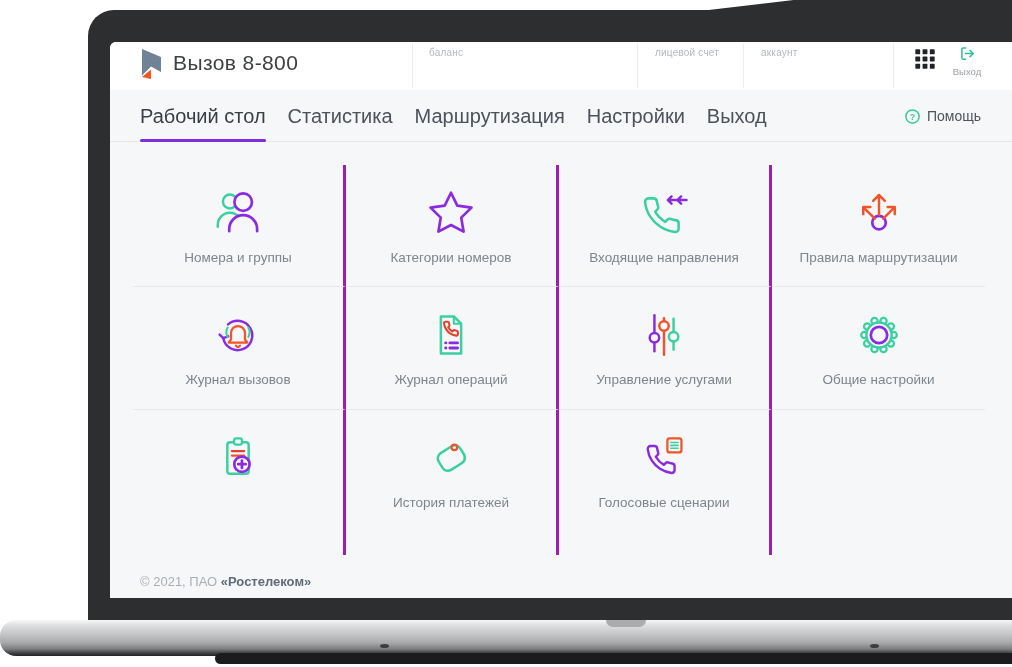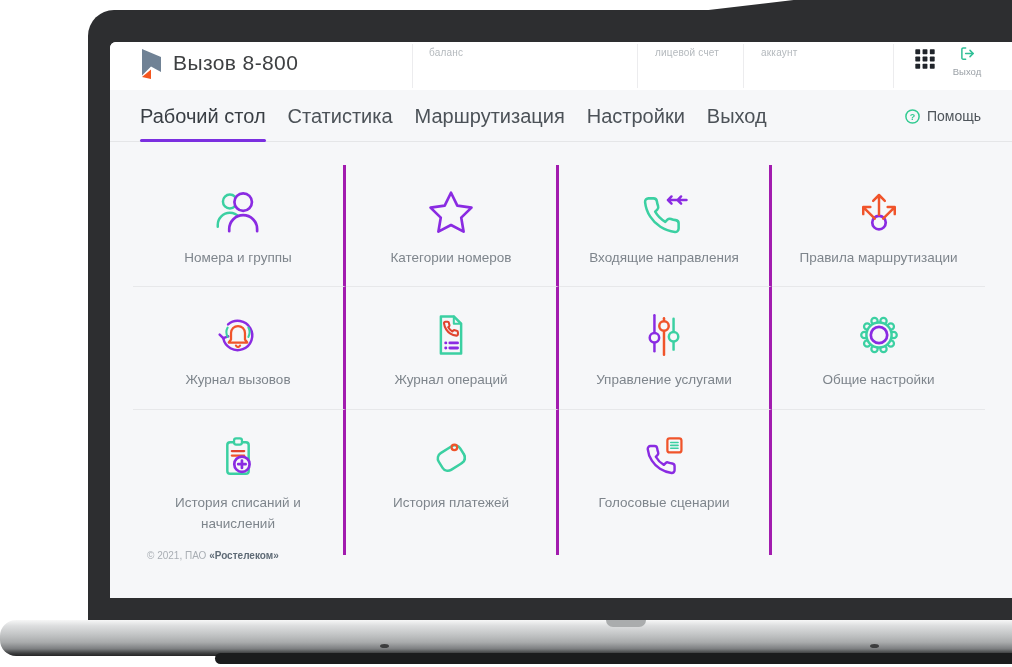--- a/index.html
+++ b/index.html
@@ -53,21 +53,21 @@
   .grid{position:absolute;left:23px;top:75px;width:852px;display:grid;
     grid-template-columns:repeat(4,1fr);grid-template-rows:122px 123px 145px;}
   .cell{border-right:3px solid #a21caf;border-bottom:1px solid #e7e8ea;display:flex;
     flex-direction:column;align-items:center;padding-top:21px;cursor:pointer;}
   .cell:nth-child(4n){border-right:none;}
   .cell:nth-child(n+9){border-bottom:none;}
   .cell.empty{cursor:default;}
   .cell .t-label{margin-top:8px;font-size:13.5px;line-height:1.55;color:#7e858c;
     text-align:center;max-width:176px;}
 
-  .footer{position:absolute;left:30px;top:460px;font-size:10px;color:#a9aeb4;margin-left:7px;}
+  .footer{position:absolute;left:30px;top:484px;font-size:13px;color:#a9aeb4;}
   .footer b{color:#5f6b76;font-weight:bold;}
 
   
   .tile-ic{fill:none;stroke-width:2.2;stroke-linecap:round;stroke-linejoin:round;}
   .st-p{stroke:var(--purple,#8a2be2);} .st-t{stroke:var(--teal,#3bd0a2);}
   .st-o{stroke:var(--orange,#f0542b);} .st-r{stroke:var(--red,#e0442e);}
   .fb{fill:#f6f7f9;}
   .sw14{stroke-width:1.4;} .sw15{stroke-width:1.5;} .sw18{stroke-width:1.8;}
   .sw2{stroke-width:2;} .sw24{stroke-width:2.4;} .sw26{stroke-width:2.6;} .sw30{stroke-width:3;}
 </style>
@@ -237,21 +237,20 @@
 
         <div class="cell">
           <svg class="tile-ic" width="54" height="54" viewBox="0 0 48 48">
             <rect class="st-t" x="14.5" y="10" width="19" height="28" rx="2.5"></rect>
             <path class="st-r sw2" d="M18.5 17.8h11"></path>
             <path class="st-o sw2" d="M18.5 21.8h11"></path>
             <rect class="st-t fb sw2" x="20.5" y="6.5" width="7" height="5.5" rx="1.8"></rect>
             <circle class="st-p fb sw24" cx="27.5" cy="29.5" r="6.8"></circle>
             <path class="st-p sw24" d="M27.5 26.2v6.6M24.2 29.5h6.6"></path>
           </svg>
-          <div class="t-label">История списаний и начислений</div>
         </div>
 
         <div class="cell">
           <svg class="tile-ic" width="54" height="54" viewBox="0 0 48 48">
             <g transform="rotate(-32 24 24)">
               <rect class="st-t" x="13" y="15.5" width="22.5" height="17.5" rx="5.5"></rect>
               <path class="st-t sw18" d="M29.8 32.8c3.1 0 5.6-2.5 5.6-5.6"></path>
             </g>
             <circle class="st-o sw2" cx="27" cy="14.5" r="2.5"></circle>
           </svg>

